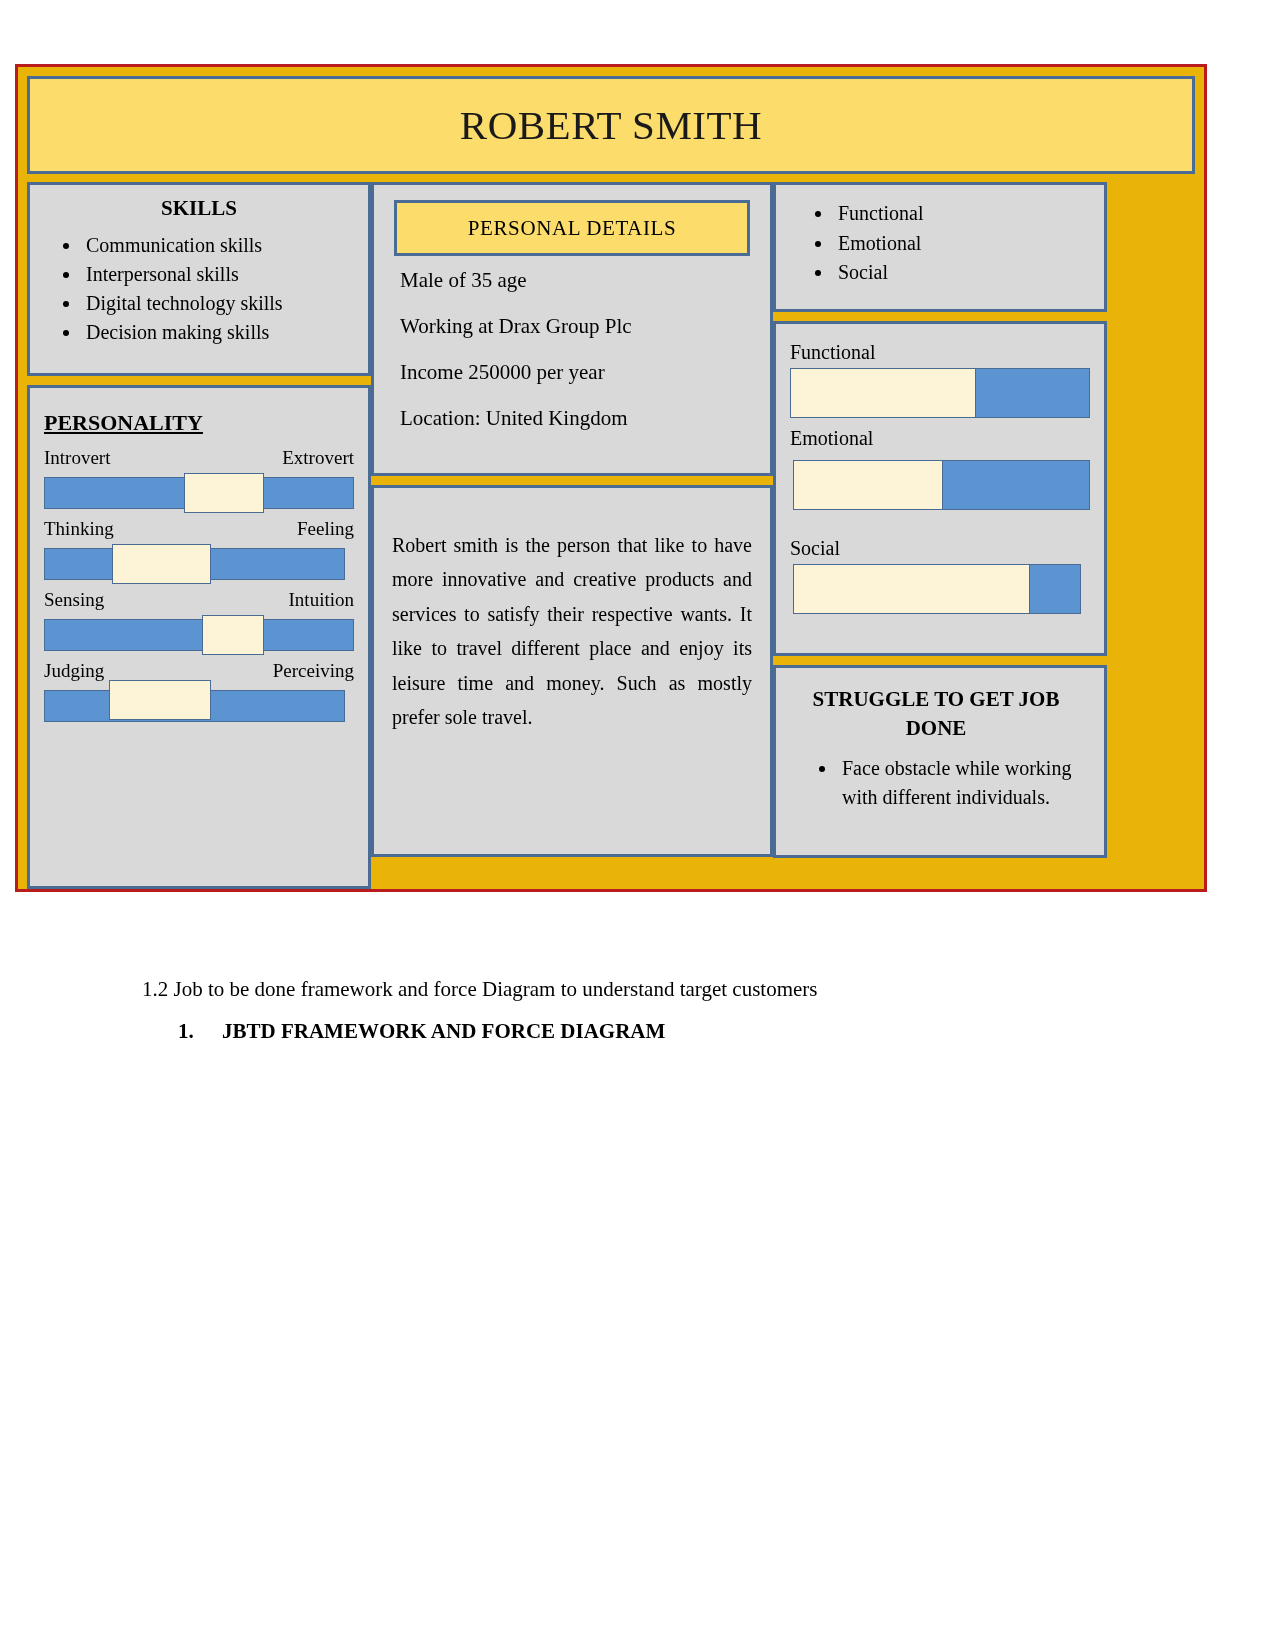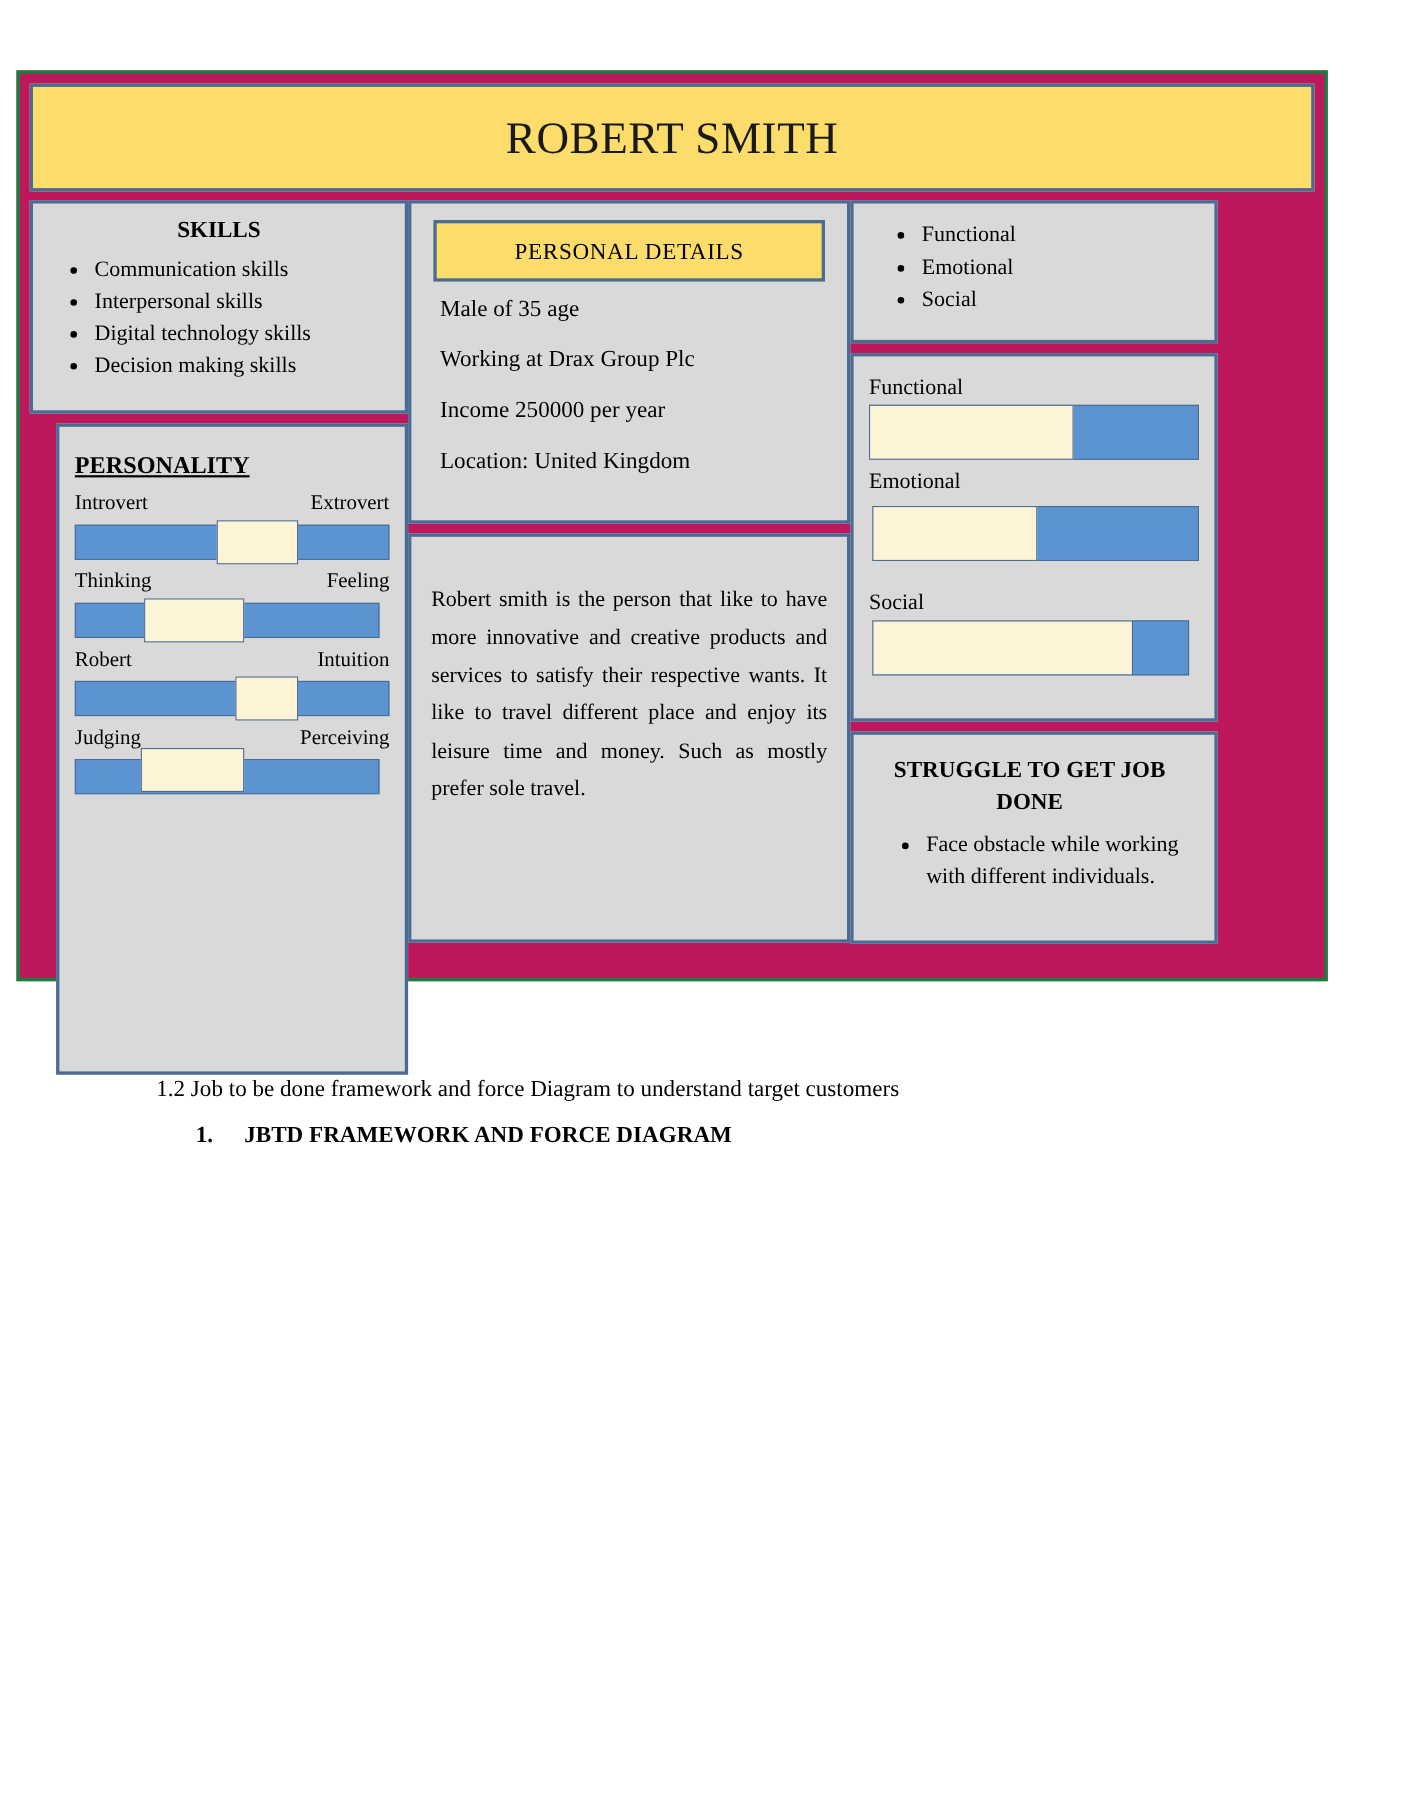--- a/index.html
+++ b/index.html
@@ -16,22 +16,22 @@
     overflow: hidden;
   }
 
   
   .infographic {
     position: absolute;
     left: 15px;
     top: 64px;
     width: 1192px;
     height: 828px;
-    border: 3px solid #15803d;
-    background: #be185d;
+    border: 3px solid #b91c1c;
+    background: #eab308;
     box-sizing: border-box;
     padding: 9px;
   }
 
   
   .title-banner {
     height: 98px;
     background: #fcdc6a;
     border: 3px solid #4a6c94;
     box-sizing: border-box;
@@ -79,24 +79,23 @@
   }
   ul.bullets li {
     font-size: 20px;
     line-height: 1.45;
     padding-left: 4px;
   }
 
   
   .personality-panel {
     margin-top: 9px;
-    height: 592px;
+    height: 504px;
     padding: 14px 14px 10px 14px;
     position: relative;
-    margin-left: 24px;
   }
   .personality-heading {
     font-weight: bold;
     font-size: 22px;
     text-decoration: underline;
     margin: 8px 0 12px 0;
   }
   .trait {
     margin-bottom: 10px;
   }
@@ -303,21 +302,21 @@
             <span>Feeling</span>
           </div>
           <div class="slider">
             <div class="track" style="width:97%"></div>
             <div class="knob" style="left:22%;width:32%"></div>
           </div>
         </div>
 
         <div class="trait">
           <div class="trait-labels">
-            <span>Robert</span>
+            <span>Sensing</span>
             <span>Intuition</span>
           </div>
           <div class="slider">
             <div class="track" style="width:100%"></div>
             <div class="knob" style="left:51%;width:20%"></div>
           </div>
         </div>
 
         <div class="trait">
           <div class="trait-labels">

